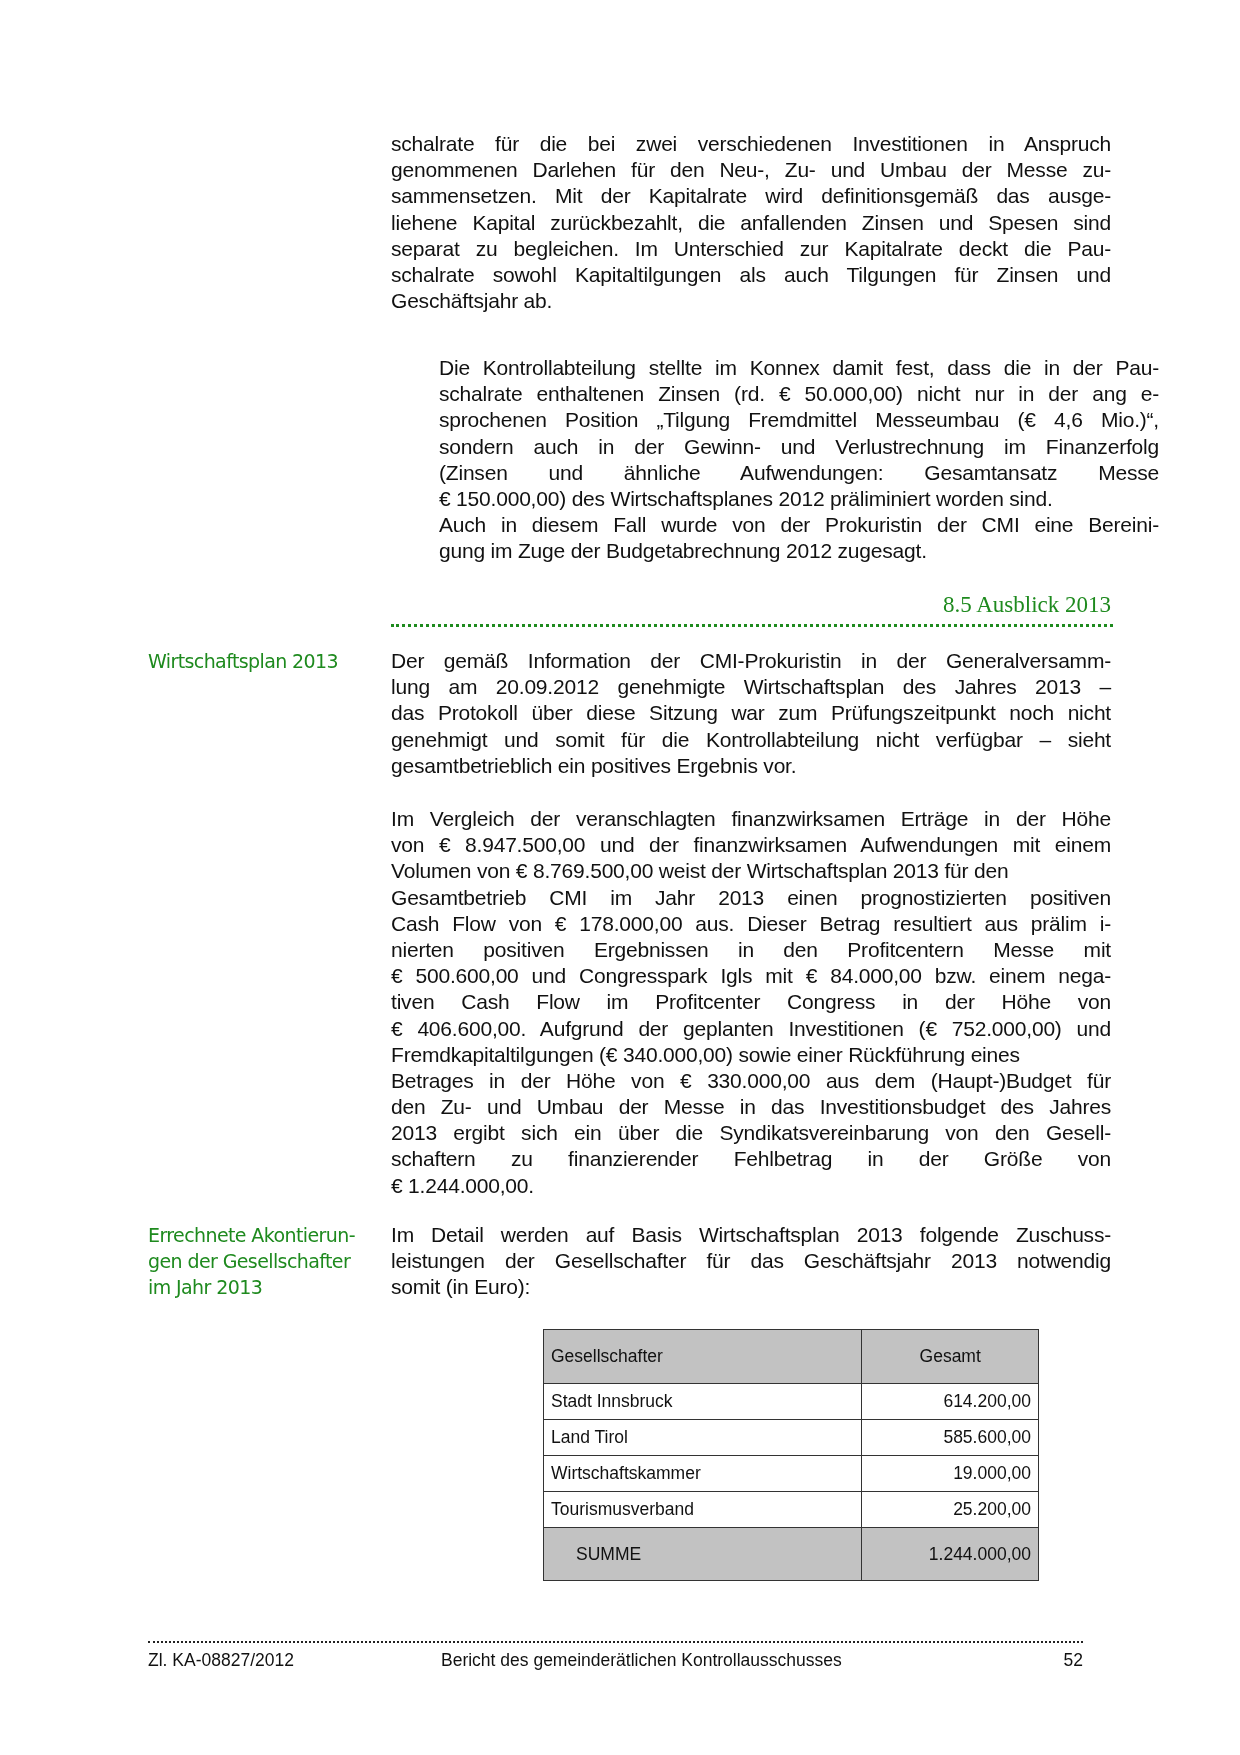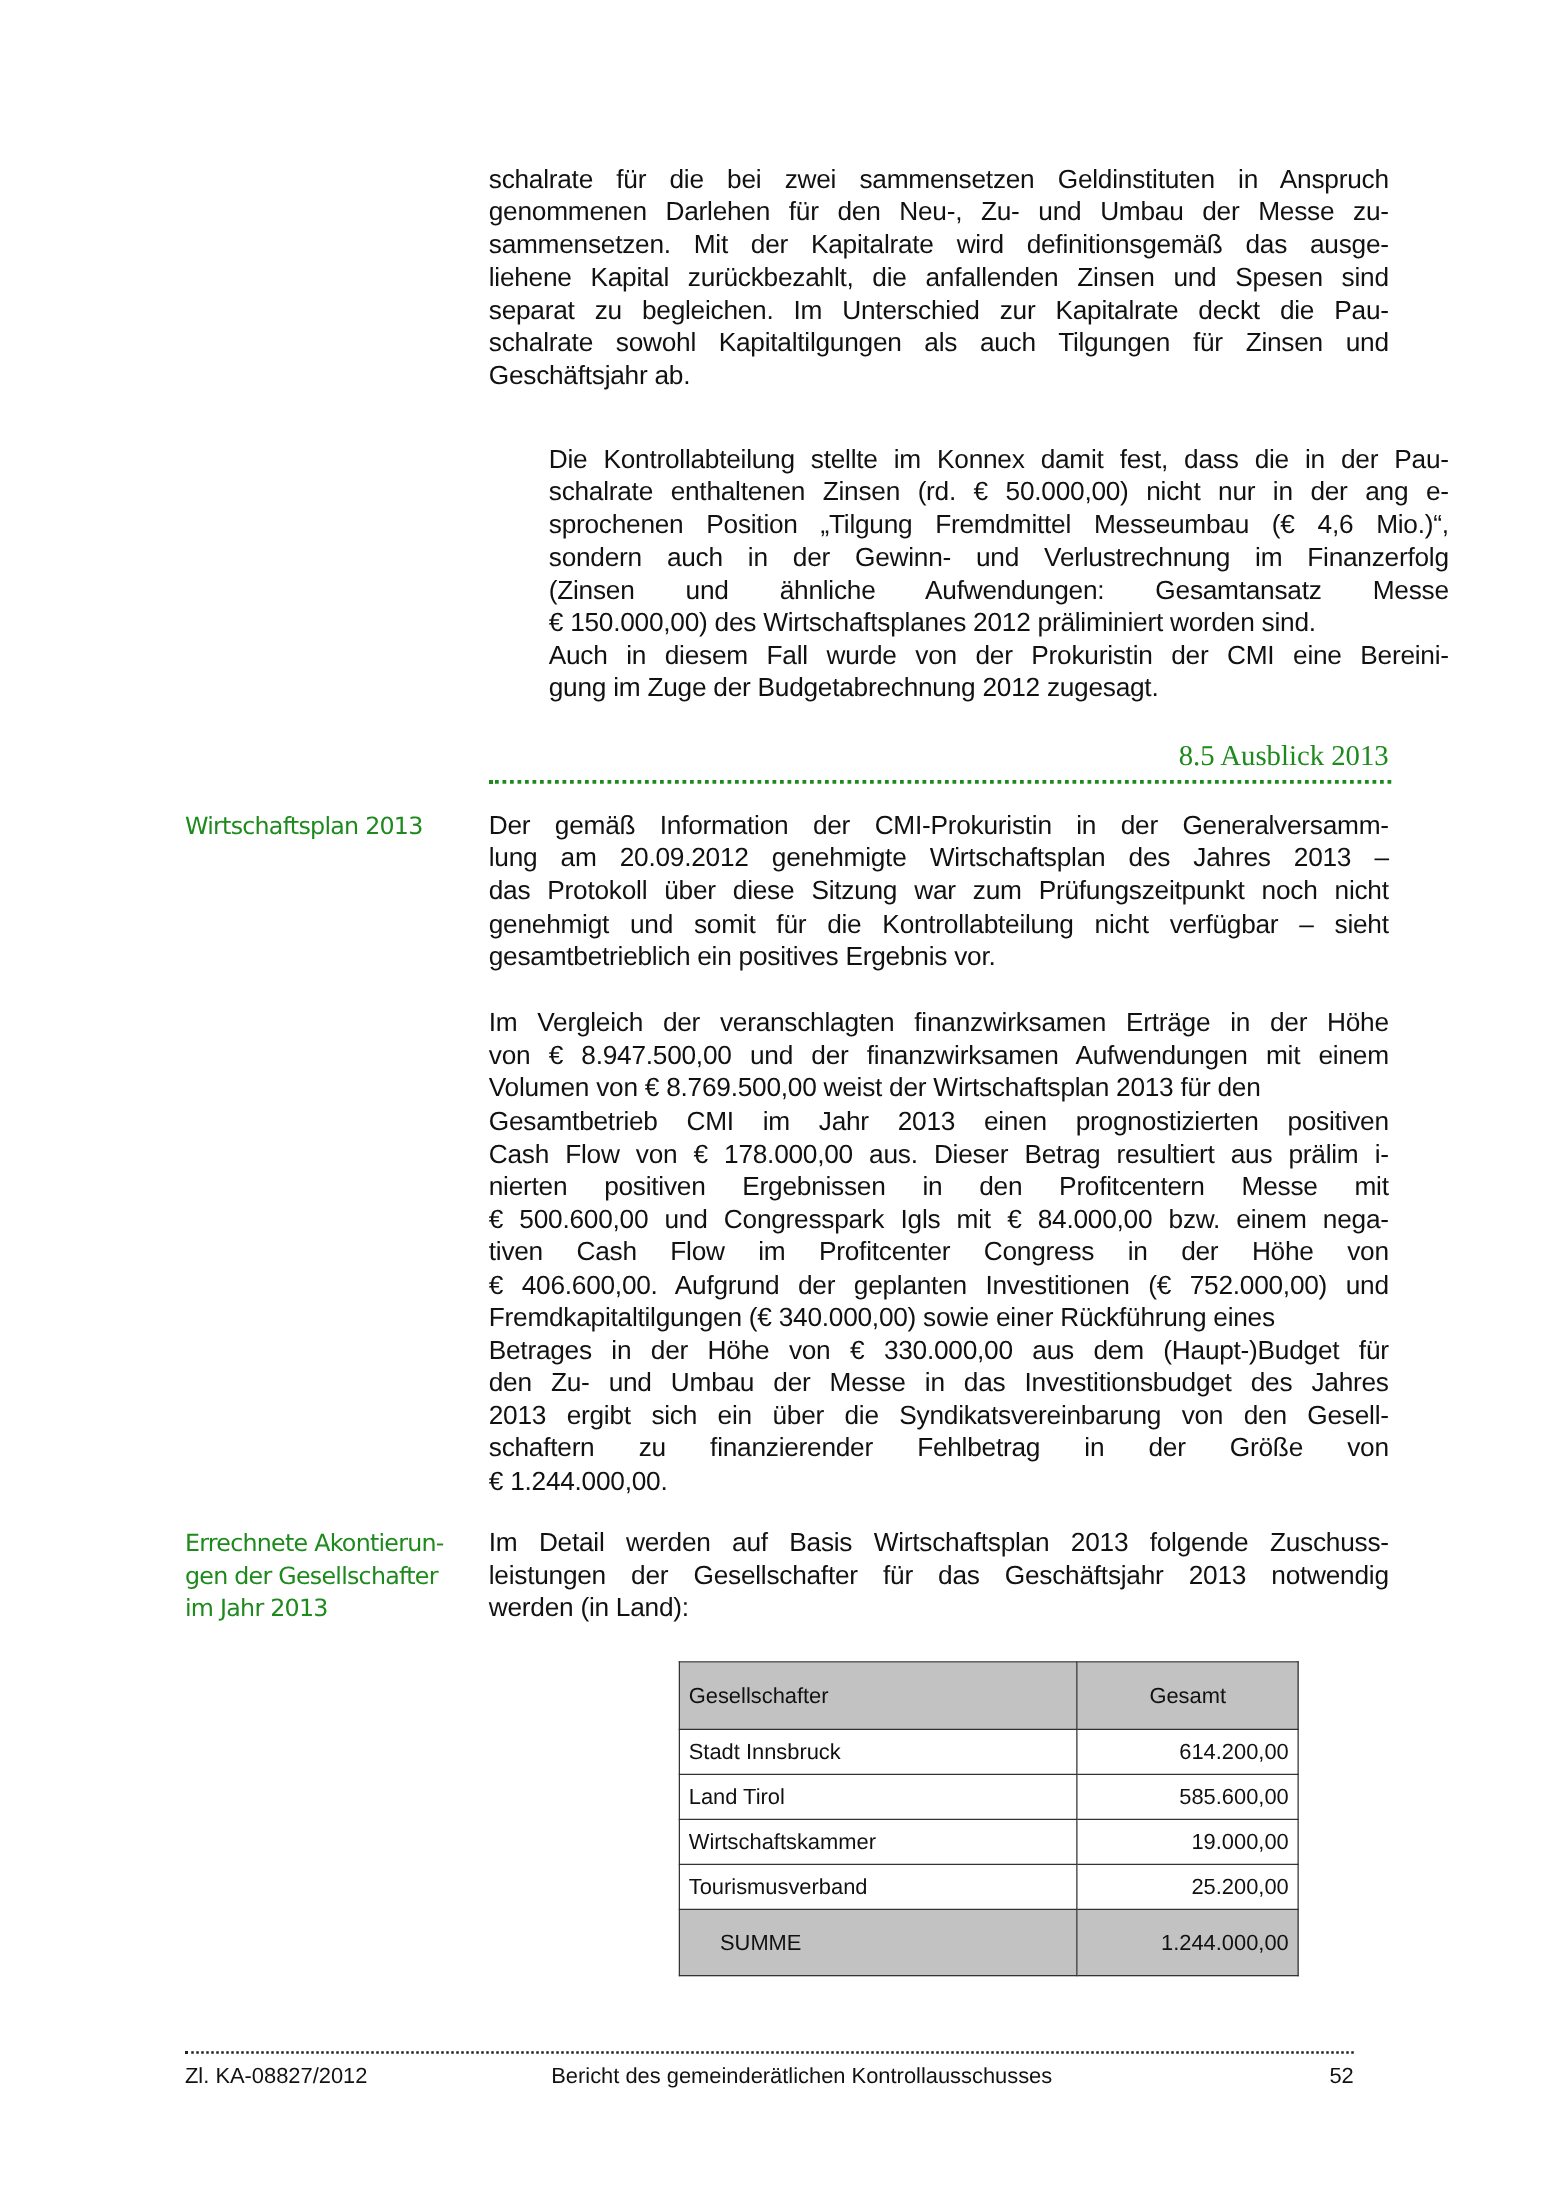--- a/index.html
+++ b/index.html
@@ -41,21 +41,21 @@
   .footer .left { position: absolute; left: 0; }
   .footer .center { position: absolute; left: 293px; }
   .footer .right { position: absolute; right: 0; }
 </style>
 </head>
 <body>
 
 <div class="page">
 
   <div class="body-text" style="top:131px;">
-    <span class="line">schalrate für die bei zwei sammensetzen Geldinstituten in Anspruch</span>
+    <span class="line">schalrate für die bei zwei verschiedenen Investitionen in Anspruch</span>
     <span class="line">genommenen Darlehen für den Neu-, Zu- und Umbau der Messe zu-</span>
     <span class="line">sammensetzen. Mit der Kapitalrate wird definitionsgemäß das ausge-</span>
     <span class="line">liehene Kapital zurückbezahlt, die anfallenden Zinsen und Spesen sind</span>
     <span class="line">separat zu begleichen. Im Unterschied zur Kapitalrate deckt die Pau-</span>
     <span class="line">schalrate sowohl Kapitaltilgungen als auch Tilgungen für Zinsen und</span>
     <span class="line last">Geschäftsjahr ab.</span>
   </div>
 
   <div class="body-text" style="top:355px;margin-left:48px;">
     <span class="line">Die Kontrollabteilung stellte im Konnex damit fest, dass die in der Pau-</span>
@@ -103,21 +103,21 @@
 
   <div class="margin-note" style="top:1222px;">
     <span class="line">Errechnete Akontierun-</span>
     <span class="line">gen der Gesellschafter</span>
     <span class="line">im Jahr 2013</span>
   </div>
 
   <div class="body-text" style="top:1222px;">
     <span class="line">Im Detail werden auf Basis Wirtschaftsplan 2013 folgende Zuschuss-</span>
     <span class="line">leistungen der Gesellschafter für das Geschäftsjahr 2013 notwendig</span>
-    <span class="line last">werden (in Land):</span>
+    <span class="line last">somit (in Euro):</span>
   </div>
 
   <table class="contrib">
     <colgroup>
         <col class="c1">
         <col class="c2">
       </colgroup>
     <thead>
       <tr>
         <th>Gesellschafter</th>

